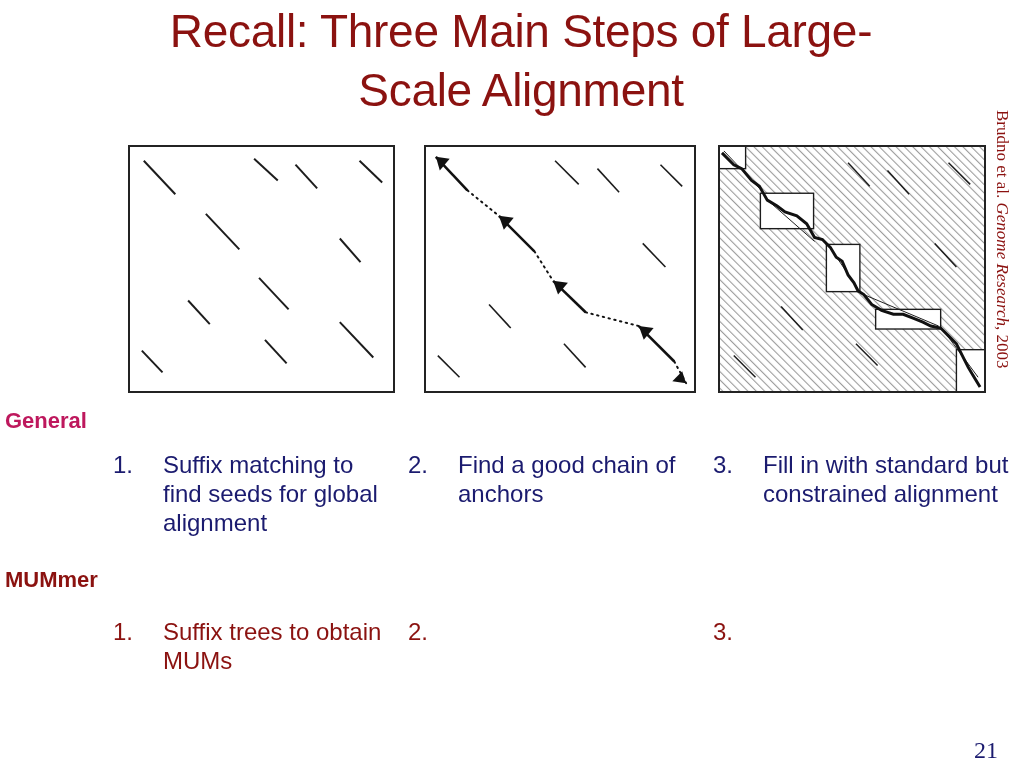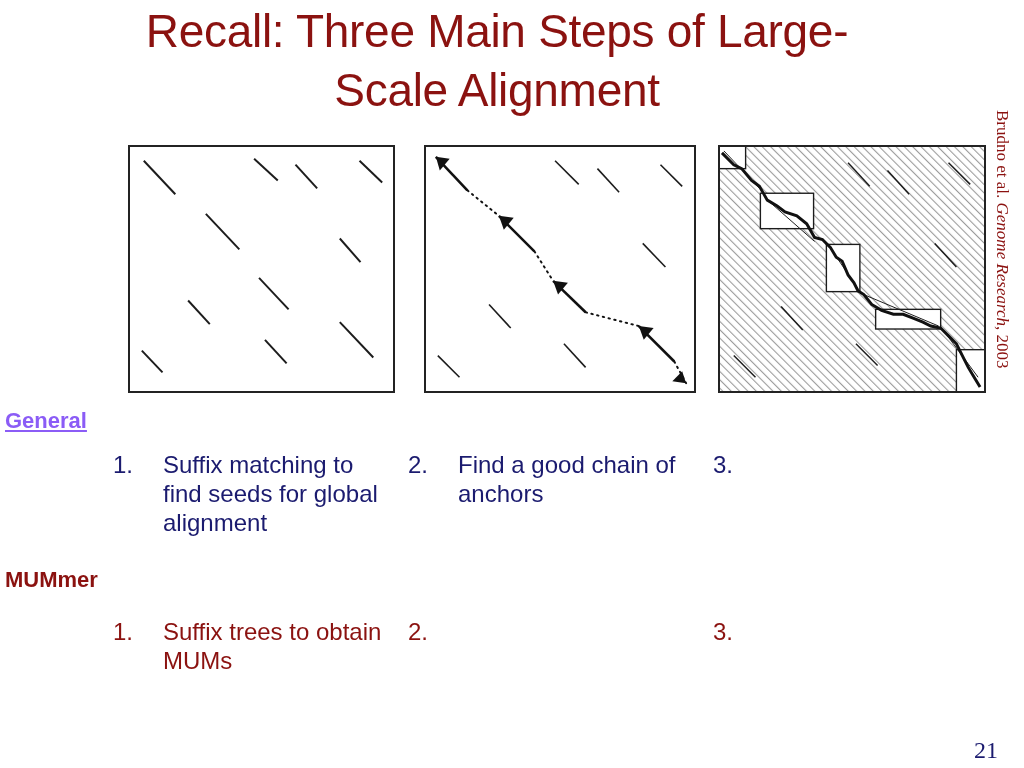--- a/index.html
+++ b/index.html
@@ -12,21 +12,21 @@
     height: 768px;
     position: relative;
     overflow: hidden;
     font-family: "Liberation Sans", sans-serif;
     -webkit-font-smoothing: antialiased;
   }
 
   
   #slide-title {
     position: absolute;
-    left: 52px;
+    left: 76px;
     top: 2px;
     width: 890px;
     text-align: center;
     color: #8b1210;
     font-family: "Liberation Sans", sans-serif;
     font-size: 46px;
     line-height: 59px;
     font-weight: normal;
     letter-spacing: -0.3px;
     white-space: pre-line;
@@ -66,21 +66,21 @@
   .panel svg { display: block; width: 100%; height: 100%; }
 
   
   .section-label {
     position: absolute;
     font-family: "Liberation Sans", sans-serif;
     font-size: 22px;
     font-weight: bold;
     line-height: 26px;
   }
-  #label-general { left: 5px; top: 408px; color: #8b5cf6; text-decoration: underline; }
+  #label-general { left: 5px; top: 408px; color: #be185d; }
   #label-mummer  { left: 5px; top: 567px; color: #8b1210; text-align: center; }
 
   .step {
     position: absolute;
     font-family: "Liberation Sans", sans-serif;
     font-size: 24px;
     line-height: 29px;
   }
   .step .num {
     position: absolute;
@@ -228,20 +228,21 @@
   <div class="step" id="step-g1">
     <span class="num">1.</span>
     <span class="body">Suffix matching to find seeds for global alignment</span>
   </div>
   <div class="step" id="step-g2">
     <span class="num">2.</span>
     <span class="body">Find a good chain of anchors</span>
   </div>
   <div class="step" id="step-g3">
     <span class="num">3.</span>
+    <span class="body">Fill in with standard but constrained alignment</span>
   </div>
 </div>
 
 <div class="section-label" id="label-mummer">MUMmer</div>
 
 <div class="row-mummer">
   <div class="step" id="step-m1">
     <span class="num">1.</span>
     <span class="body">Suffix trees to obtain MUMs</span>
   </div>

